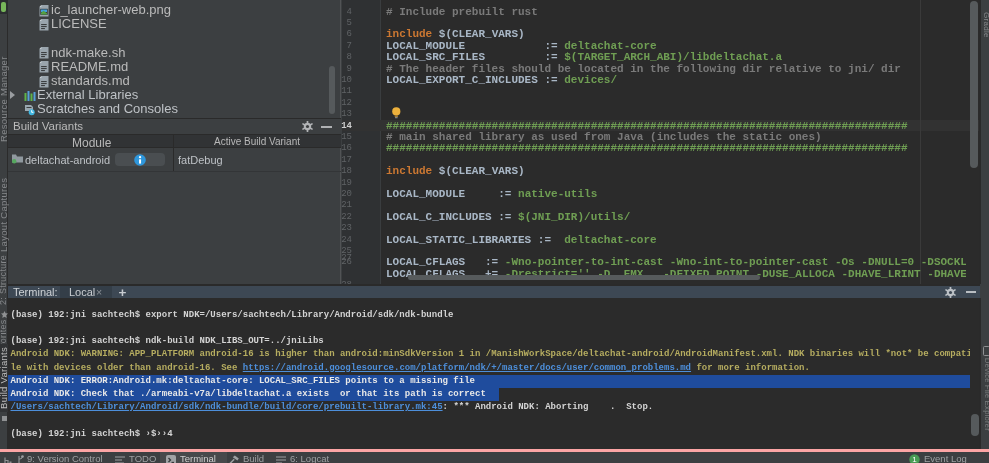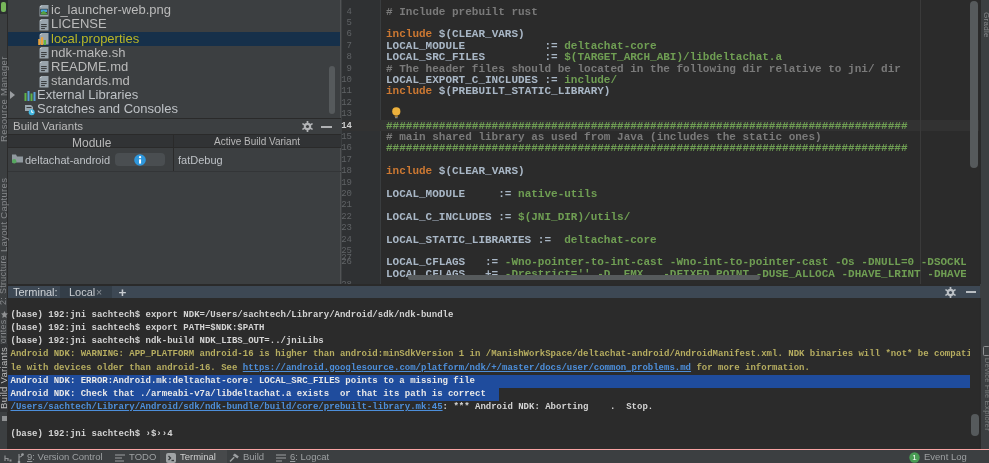--- a/index.html
+++ b/index.html
@@ -17,21 +17,21 @@
 .num.cur {color:#cdcdcd;font-weight:bold}
 #eclip {position:absolute;left:0;top:0;width:966px;height:284px;overflow:hidden}
 .eline {position:absolute;left:386px;height:11.4px;line-height:11.4px;font-family:"Liberation Mono",monospace;font-weight:bold;font-size:11px;white-space:pre}
 .eline .c {color:#7a7a7a} .eline .k {color:#cc7832} .eline .g {color:#6f9e53} .eline .v {color:#a9b7c6}
 #theader {position:absolute;left:8px;top:284px;width:972px;height:14.5px;background:#3d4854;border-top:2px solid #2a2a2a}
 #term {position:absolute;left:8px;top:298px;width:972px;height:151px;background:#2b2b2b;overflow:hidden}
 #tclip {position:absolute;left:0;top:0;width:962px;height:151px;overflow:hidden}
 .tline {position:absolute;left:2.5px;height:13.2px;line-height:13.2px;font-family:"Liberation Mono",monospace;font-weight:bold;font-size:9px;white-space:pre;color:#d4d4d4}
 .tline .y {color:#b6ad60} .tline .lnk {color:#4d8fdb;text-decoration:underline} .tline .w {color:#e8e8e8}
 .selbg {position:absolute;left:0;background:#1f4c9d}
-#status {position:absolute;left:0;top:449px;width:989px;height:14px;background:#3c3f41;border-top:1px solid #fca5a5}
+#status {position:absolute;left:0;top:449px;width:989px;height:14px;background:#3c3f41;border-top:3px solid #fca5a5}
 .sitem {position:absolute;top:0;height:14px;line-height:14px;white-space:nowrap;font-size:9.5px;color:#9da0a2}
 #rstripe1 {position:absolute;left:979px;top:0;width:10px;height:284px;background:#3c3f41;border-left:2px solid #2a2a2a}
 #rstripe2 {position:absolute;left:979px;top:298px;width:10px;height:151px;background:#3c3f41;border-left:2px solid #2a2a2a}
 .thumb {position:absolute;background:#565a5c;border-radius:4px}
 .u {text-decoration:underline}
 </style></head><body>
 <div id="stage">
 
 <div id="editor"></div>
 <div id="gutter"></div>
@@ -61,22 +61,21 @@
     <div class="num" style="top:245.9px">25</div>
     <div class="num" style="top:257.3px">26</div>
     <div class="num" style="top:253px">27</div>
     <div class="num" style="top:280.1px">28</div>
 <div id="eclip">
       <div class="eline" style="top:6.5px"><span class="c"># Include prebuilt rust</span></div>
       <div class="eline" style="top:29.3px"><span class="k">include</span><span class="v"> $(CLEAR_VARS)</span></div>
       <div class="eline" style="top:40.7px"><span class="v">LOCAL_MODULE            := </span><span class="g">deltachat-core</span></div>
       <div class="eline" style="top:52.1px"><span class="v">LOCAL_SRC_FILES         := </span><span class="g">$(TARGET_ARCH_ABI)/libdeltachat.a</span></div>
       <div class="eline" style="top:63.5px"><span class="c"># The header files should be located in the following dir relative to jni/ dir</span></div>
-      <div class="eline" style="top:74.9px"><span class="v">LOCAL_EXPORT_C_INCLUDES := </span><span class="g">include/</span></div>
-      <div class="eline" style="top:86.3px"><span class="k">include</span><span class="v"> $(PREBUILT_STATIC_LIBRARY)</span></div>
+      <div class="eline" style="top:74.9px"><span class="v">LOCAL_EXPORT_C_INCLUDES := </span><span class="g">devices/</span></div>
       <div class="eline" style="top:120.5px"><span class="g">###############################################################################</span></div>
       <div class="eline" style="top:131.9px"><span class="c"># main shared library as used from Java (includes the static ones)</span></div>
       <div class="eline" style="top:143.3px"><span class="g">###############################################################################</span></div>
       <div class="eline" style="top:166.1px"><span class="k">include</span><span class="v"> $(CLEAR_VARS)</span></div>
       <div class="eline" style="top:188.9px"><span class="v">LOCAL_MODULE     := </span><span class="g">native-utils</span></div>
       <div class="eline" style="top:211.7px"><span class="v">LOCAL_C_INCLUDES := </span><span class="g">$(JNI_DIR)/utils/</span></div>
       <div class="eline" style="top:234.5px"><span class="v">LOCAL_STATIC_LIBRARIES := </span><span class="g"> deltachat-core</span></div>
       <div class="eline" style="top:257.3px"><span class="v">LOCAL_CFLAGS   := </span><span class="g">-Wno-pointer-to-int-cast -Wno-int-to-pointer-cast -Os -DNULL=0 -DSOCKLEN_T=socklen_t -DLOCAL_PEERCRED=0x001 -D_FILE_OFFSET_BITS=64</span></div>
       <div class="eline" style="top:268.7px"><span class="v">LOCAL_CFLAGS   += </span><span class="g">-Drestrict='' -D__EMX__ -DFIXED_POINT -DUSE_ALLOCA -DHAVE_LRINT -DHAVE_LRINTF -fno-math-errno -DSQLITE_ENABLE</span></div>
     </div>
@@ -101,30 +100,20 @@
     </div>
     <div class="trow" style="top:17.4px">
       <svg class="ticon" style="left:30px" width="12" height="14" viewBox="0 0 12 14">
         <path d="M3.4 1 L10.5 1 L10.5 12.5 L1.5 12.5 L1.5 2.9 Z" fill="#9aa5ad"></path>
         <path d="M3.4 1 L3.4 2.9 L1.5 2.9 Z" fill="#cdd4d9"></path>
         <rect x="3.1" y="6" width="5.6" height="1.1" fill="#3c3f41"></rect>
         <rect x="3.1" y="8" width="5.6" height="1.1" fill="#3c3f41"></rect>
         <rect x="3.1" y="10" width="3.8" height="1.1" fill="#3c3f41"></rect>
       </svg>
       <span class="abs" style="left:43px;top:0;color:#bbbbbb">LICENSE</span>
-    </div>
-    <div class="trow sel" style="top:31.5px">
-      <svg class="ticon" style="left:30px" width="12" height="14" viewBox="0 0 12 14">
-        <path d="M3.4 1 L10.5 1 L10.5 12.5 L1.5 12.5 L1.5 2.9 Z" fill="#9aa5ad"></path>
-        <path d="M3.4 1 L3.4 2.9 L1.5 2.9 Z" fill="#cdd4d9"></path>
-        <rect x="0.2" y="7" width="2.2" height="6" fill="#e8a33d"></rect>
-        <rect x="3" y="5.2" width="2.2" height="7.8" fill="#e8a33d"></rect>
-        <rect x="5.8" y="8" width="2.2" height="5" fill="#62b543"></rect>
-      </svg>
-      <span class="abs" style="left:43px;top:0;color:#b9b626">local.properties</span>
     </div>
     <div class="trow" style="top:45.7px">
       <svg class="ticon" style="left:30px" width="12" height="14" viewBox="0 0 12 14">
         <path d="M3.4 1 L10.5 1 L10.5 12.5 L1.5 12.5 L1.5 2.9 Z" fill="#9aa5ad"></path>
         <path d="M3.4 1 L3.4 2.9 L1.5 2.9 Z" fill="#cdd4d9"></path>
         <rect x="3.1" y="6" width="5.6" height="1.1" fill="#3c3f41"></rect>
         <rect x="3.1" y="8" width="5.6" height="1.1" fill="#3c3f41"></rect>
         <rect x="3.1" y="10" width="3.8" height="1.1" fill="#3c3f41"></rect>
       </svg>
       <span class="abs" style="left:43px;top:0;color:#bbbbbb">ndk-make.sh</span>
@@ -230,21 +219,20 @@
       <rect x="5.1" y="-0.4" width="1.8" height="3" rx="0.6" transform="rotate(240 6 6)" fill="#bcc1c6"></rect>
       <rect x="5.1" y="-0.4" width="1.8" height="3" rx="0.6" transform="rotate(300 6 6)" fill="#bcc1c6"></rect>
       <circle cx="6" cy="6" r="1.7" fill="#3d4854"></circle>
     </svg>
     <div class="abs" style="left:966px;top:290.5px;width:10px;height:2.5px;background:#b9bec3"></div>
 <div id="term">
       <div id="tclip">
 <div class="selbg" style="top:76.6px;width:962px;height:13.2px"></div>
 <div class="selbg" style="top:89.8px;width:491px;height:13.2px"></div>
 <div class="tline" style="top:10.8px">(base) 192:jni sachtech$ export NDK=/Users/sachtech/Library/Android/sdk/ndk-bundle</div>
-        <div class="tline" style="top:24.0px">(base) 192:jni sachtech$ export PATH=$NDK:$PATH</div>
         <div class="tline" style="top:37.2px">(base) 192:jni sachtech$ ndk-build NDK_LIBS_OUT=../jniLibs</div>
         <div class="tline" style="top:50.4px"><span class="y">Android NDK: WARNING: APP_PLATFORM android-16 is higher than android:minSdkVersion 1 in /ManishWorkSpace/deltachat-android/AndroidManifest.xml. NDK binaries will *not* be compatib</span></div>
         <div class="tline" style="top:63.6px"><span class="y">le with devices older than android-16. See </span><span class="lnk">https://android.googlesource.com/platform/ndk/+/master/docs/user/common_problems.md</span><span class="y"> for more information.</span></div>
         <div class="tline" style="top:76.8px"><span class="w">Android NDK: ERROR:Android.mk:deltachat-core: LOCAL_SRC_FILES points to a missing file</span></div>
         <div class="tline" style="top:90.0px"><span class="w">Android NDK: Check that ./armeabi-v7a/libdeltachat.a exists  or that its path is correct</span></div>
         <div class="tline" style="top:103.2px"><span class="lnk">/Users/sachtech/Library/Android/sdk/ndk-bundle/build/core/prebuilt-library.mk:45</span>: *** Android NDK: Aborting    .  Stop.</div>
         <div class="tline" style="top:129.6px">(base) 192:jni sachtech$ ›$››4</div>
 </div>
     </div>
 <div class="thumb" style="left:970.5px;top:414px;width:8px;height:22px"></div>

